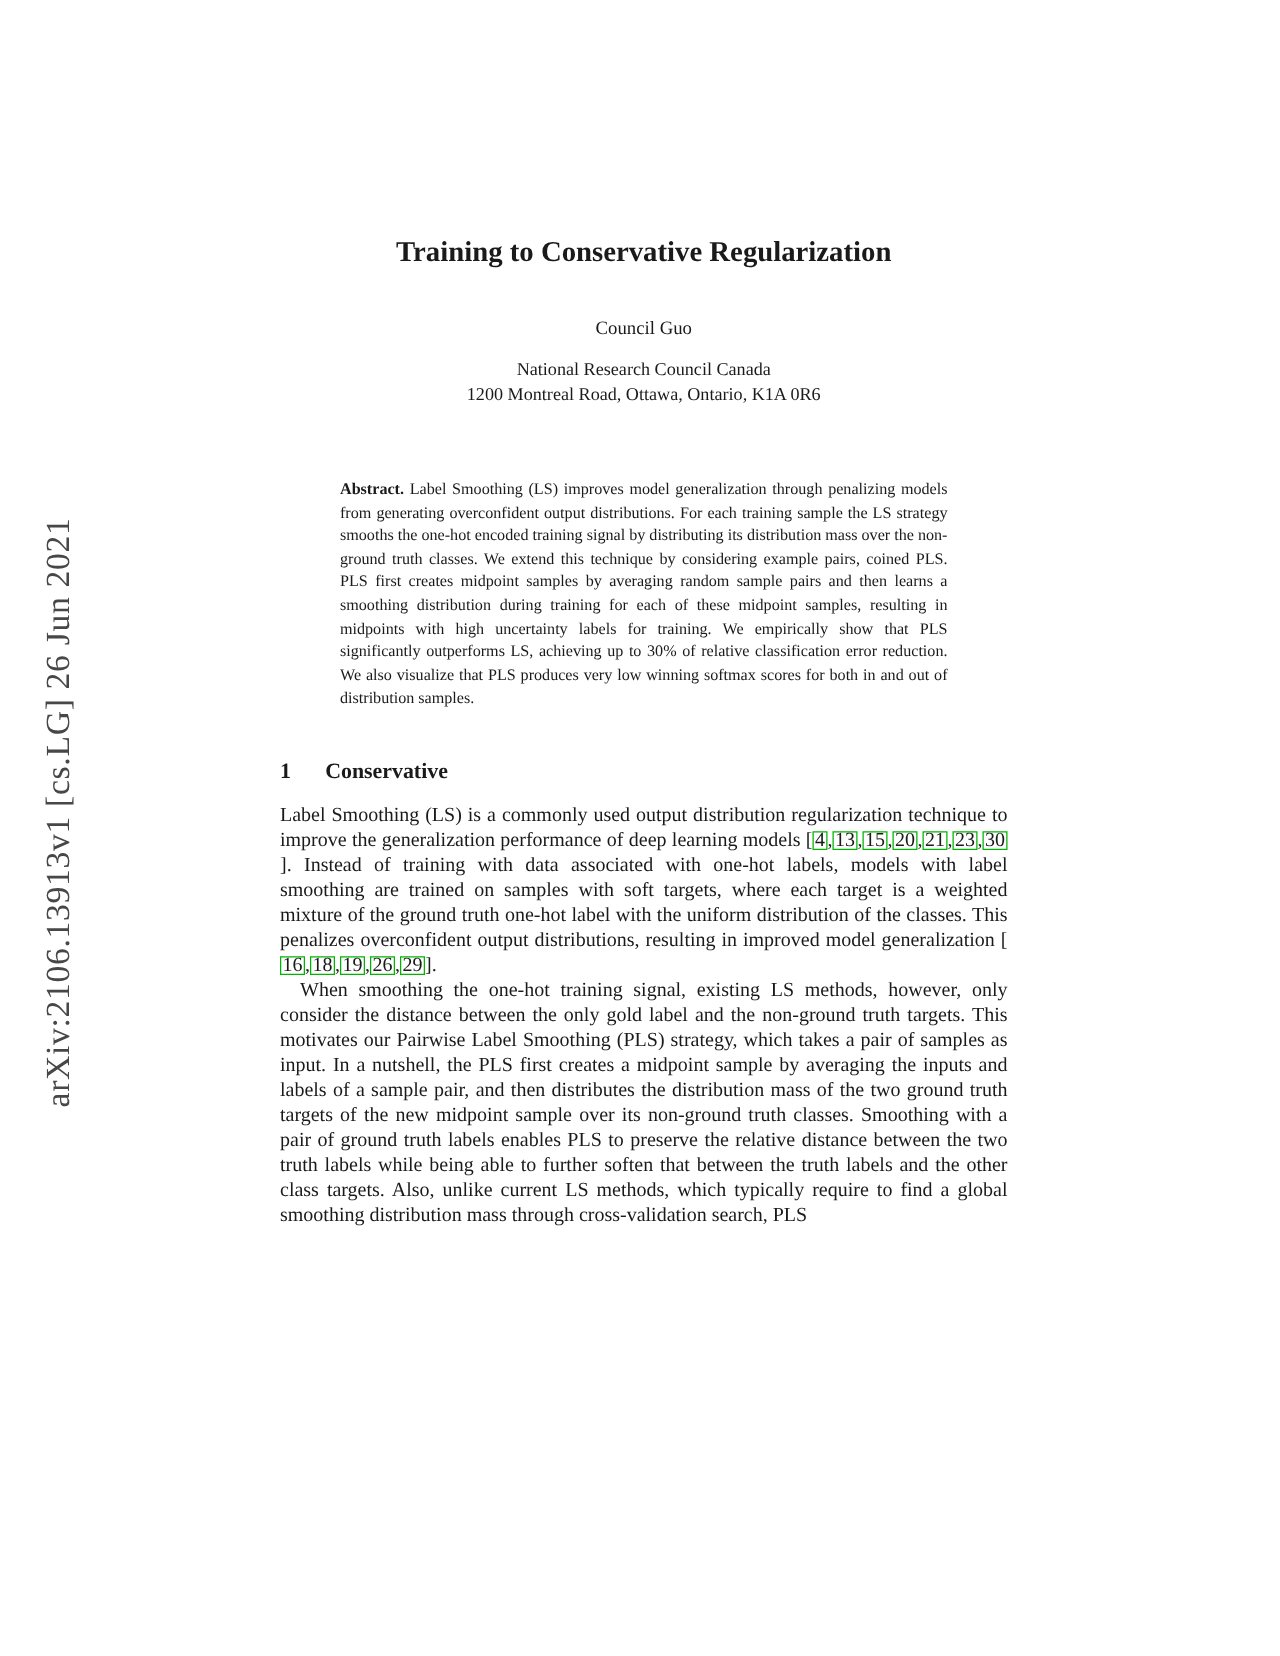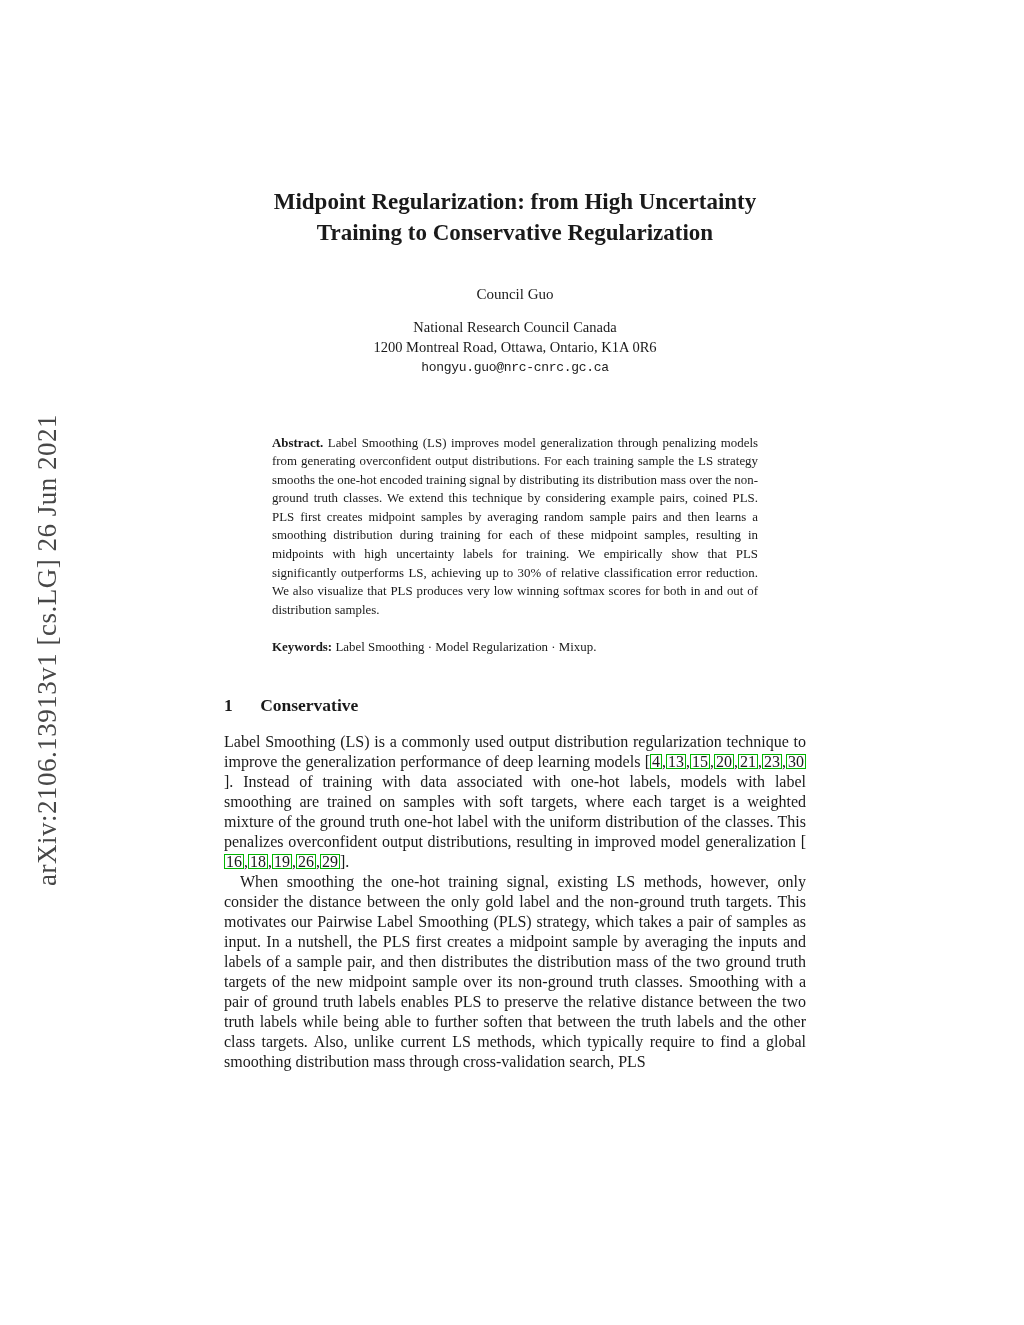--- a/index.html
+++ b/index.html
@@ -103,41 +103,35 @@
 </head>
 <body>
 
 <div class="page">
 
   <div class="watermark">arXiv:2106.13913v1  [cs.LG]  26 Jun 2021</div>
 
   <div class="content">
 
     <h1 class="title">
-      <span class="title-line">Midpoint Regularization: from High Uncertainty</span>
       <span class="title-line">Training to Conservative Regularization</span>
     </h1>
 
     <div class="author">Council Guo</div>
 
     <div class="affil">
       <div>National Research Council Canada</div>
       <div>1200 Montreal Road, Ottawa, Ontario, K1A 0R6</div>
-      <div class="email">hongyu.guo@nrc-cnrc.gc.ca</div>
     </div>
 
     <div class="abstract">
       <span class="bold">Abstract.</span>
       <span>Label Smoothing (LS) improves model generalization through penalizing models from generating overconfident output distributions. For each training sample the LS strategy smooths the one-hot encoded training signal by distributing its distribution mass over the non-ground truth classes. We extend this technique by considering example pairs, coined PLS. PLS first creates midpoint samples by averaging random sample pairs and then learns a smoothing distribution during training for each of these midpoint samples, resulting in midpoints with high uncertainty labels for training. We empirically show that PLS significantly outperforms LS, achieving up to 30% of relative classification error reduction. We also visualize that PLS produces very low winning softmax scores for both in and out of distribution samples.</span>
     </div>
 
-    <div class="keywords">
-      <span class="bold">Keywords:</span>
-      <span>Label Smoothing · Model Regularization · Mixup.</span>
-    </div>
 
     <h2 class="section">
       <span class="sec-num">1</span>
       <span>Conservative</span>
     </h2>
 
     <p class="body-par">Label Smoothing (LS) is a commonly used output distribution regularization technique to improve the generalization performance of deep learning models [<span class="cite">4</span>,<span class="cite">13</span>,<span class="cite">15</span>,<span class="cite">20</span>,<span class="cite">21</span>,<span class="cite">23</span>,<span class="cite">30</span>]. Instead of training with data associated with one-hot labels, models with label smoothing are trained on samples with soft targets, where each target is a weighted mixture of the ground truth one-hot label with the uniform distribution of the classes. This penalizes overconfident output distributions, resulting in improved model generalization [<span class="cite">16</span>,<span class="cite">18</span>,<span class="cite">19</span>,<span class="cite">26</span>,<span class="cite">29</span>].</p>
 
     <p class="body-par">When smoothing the one-hot training signal, existing LS methods, however, only consider the distance between the only gold label and the non-ground truth targets. This motivates our Pairwise Label Smoothing (PLS) strategy, which takes a pair of samples as input. In a nutshell, the PLS first creates a midpoint sample by averaging the inputs and labels of a sample pair, and then distributes the distribution mass of the two ground truth targets of the new midpoint sample over its non-ground truth classes. Smoothing with a pair of ground truth labels enables PLS to preserve the relative distance between the two truth labels while being able to further soften that between the truth labels and the other class targets. Also, unlike current LS methods, which typically require to find a global smoothing distribution mass through cross-validation search, PLS</p>
 

